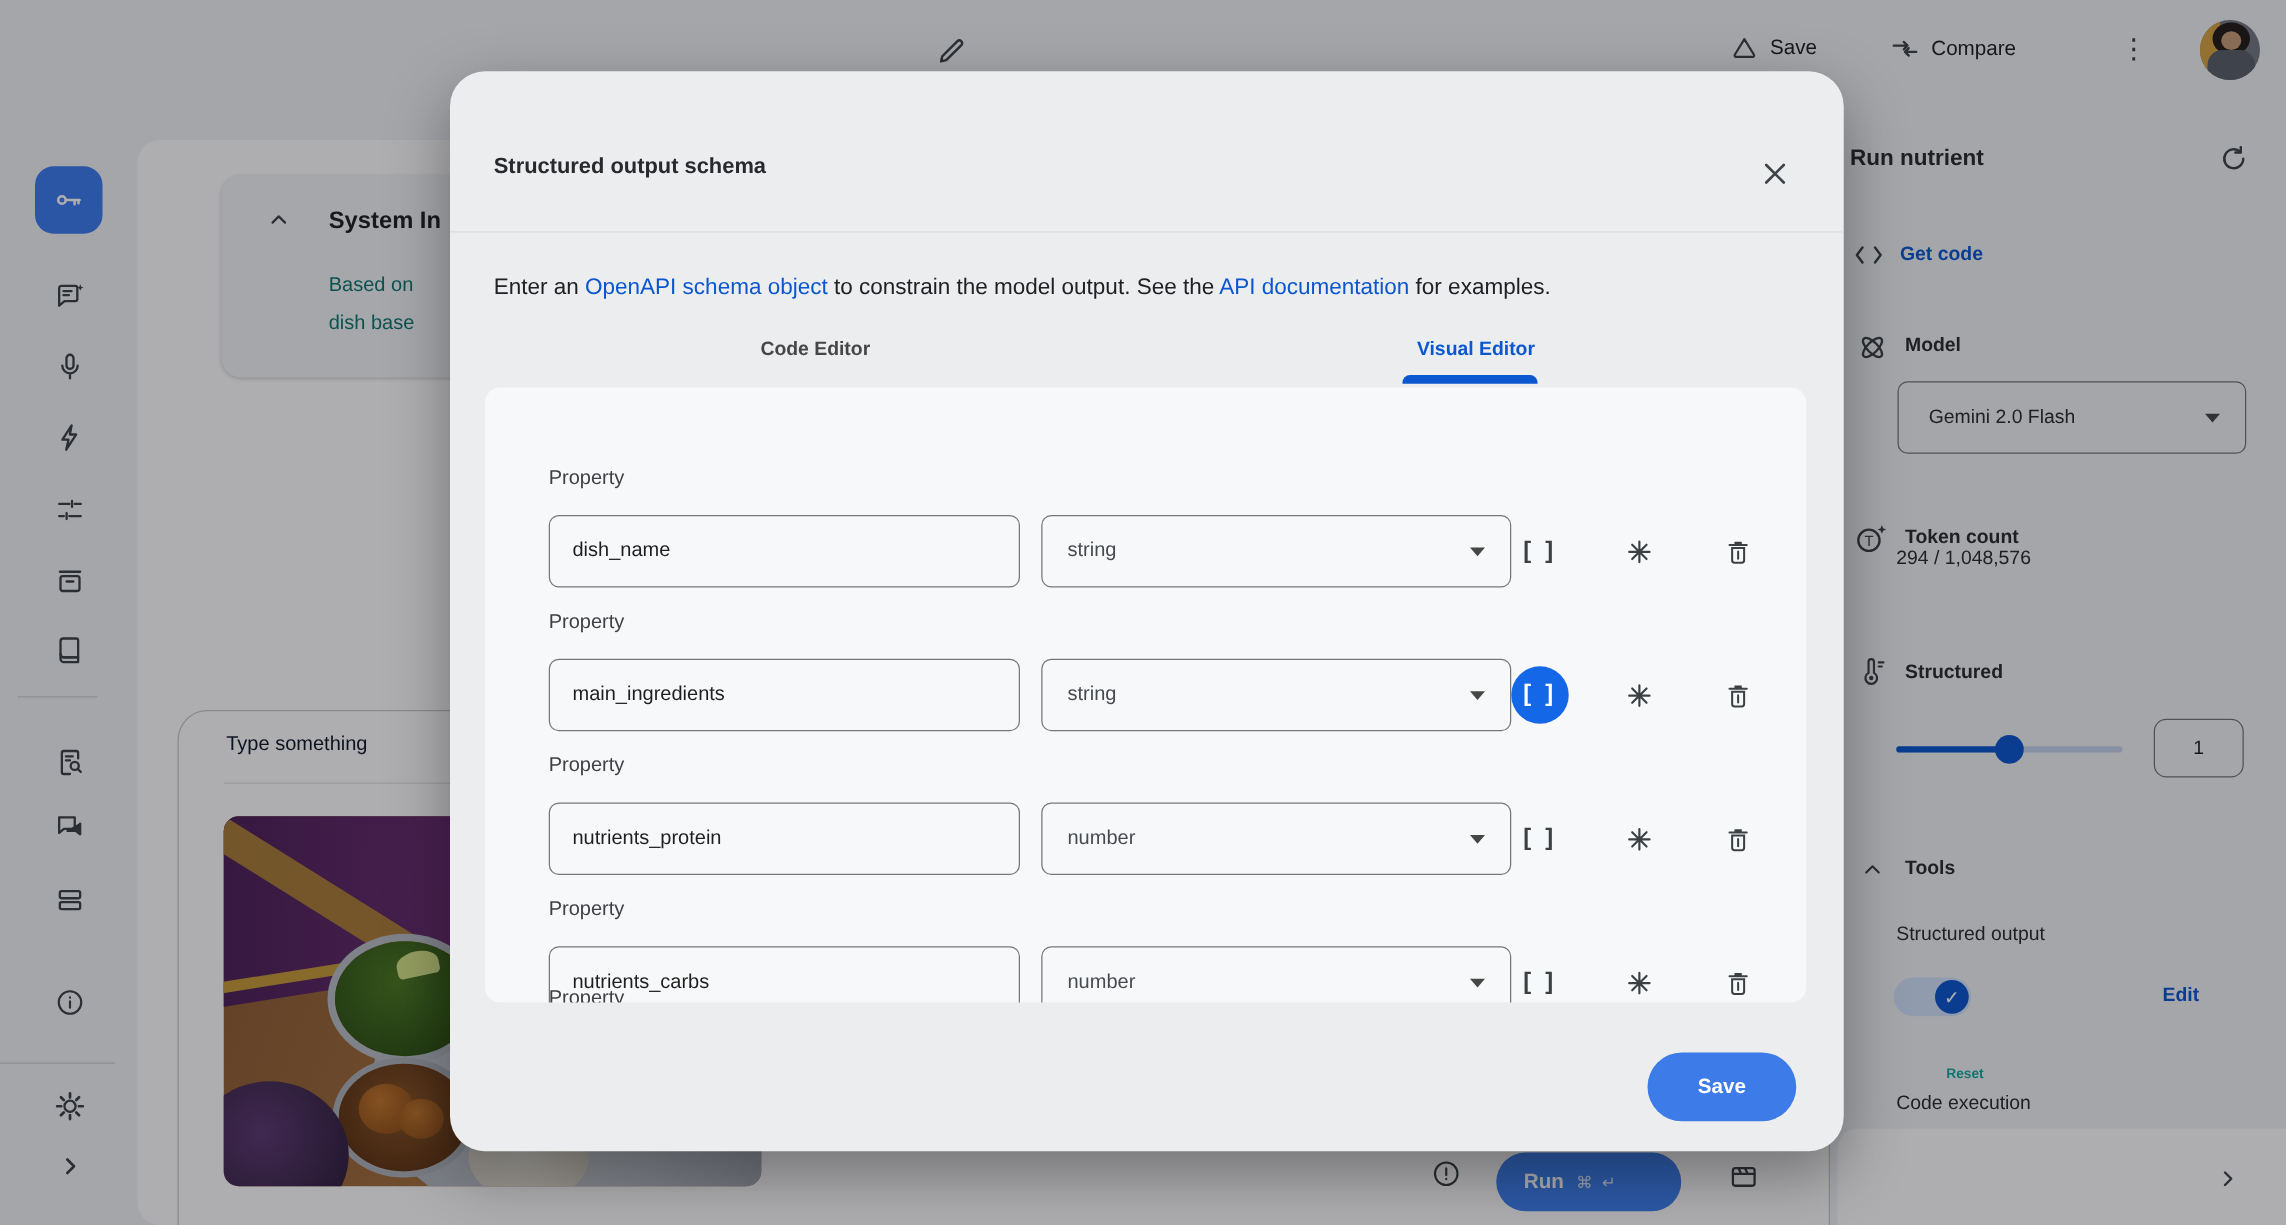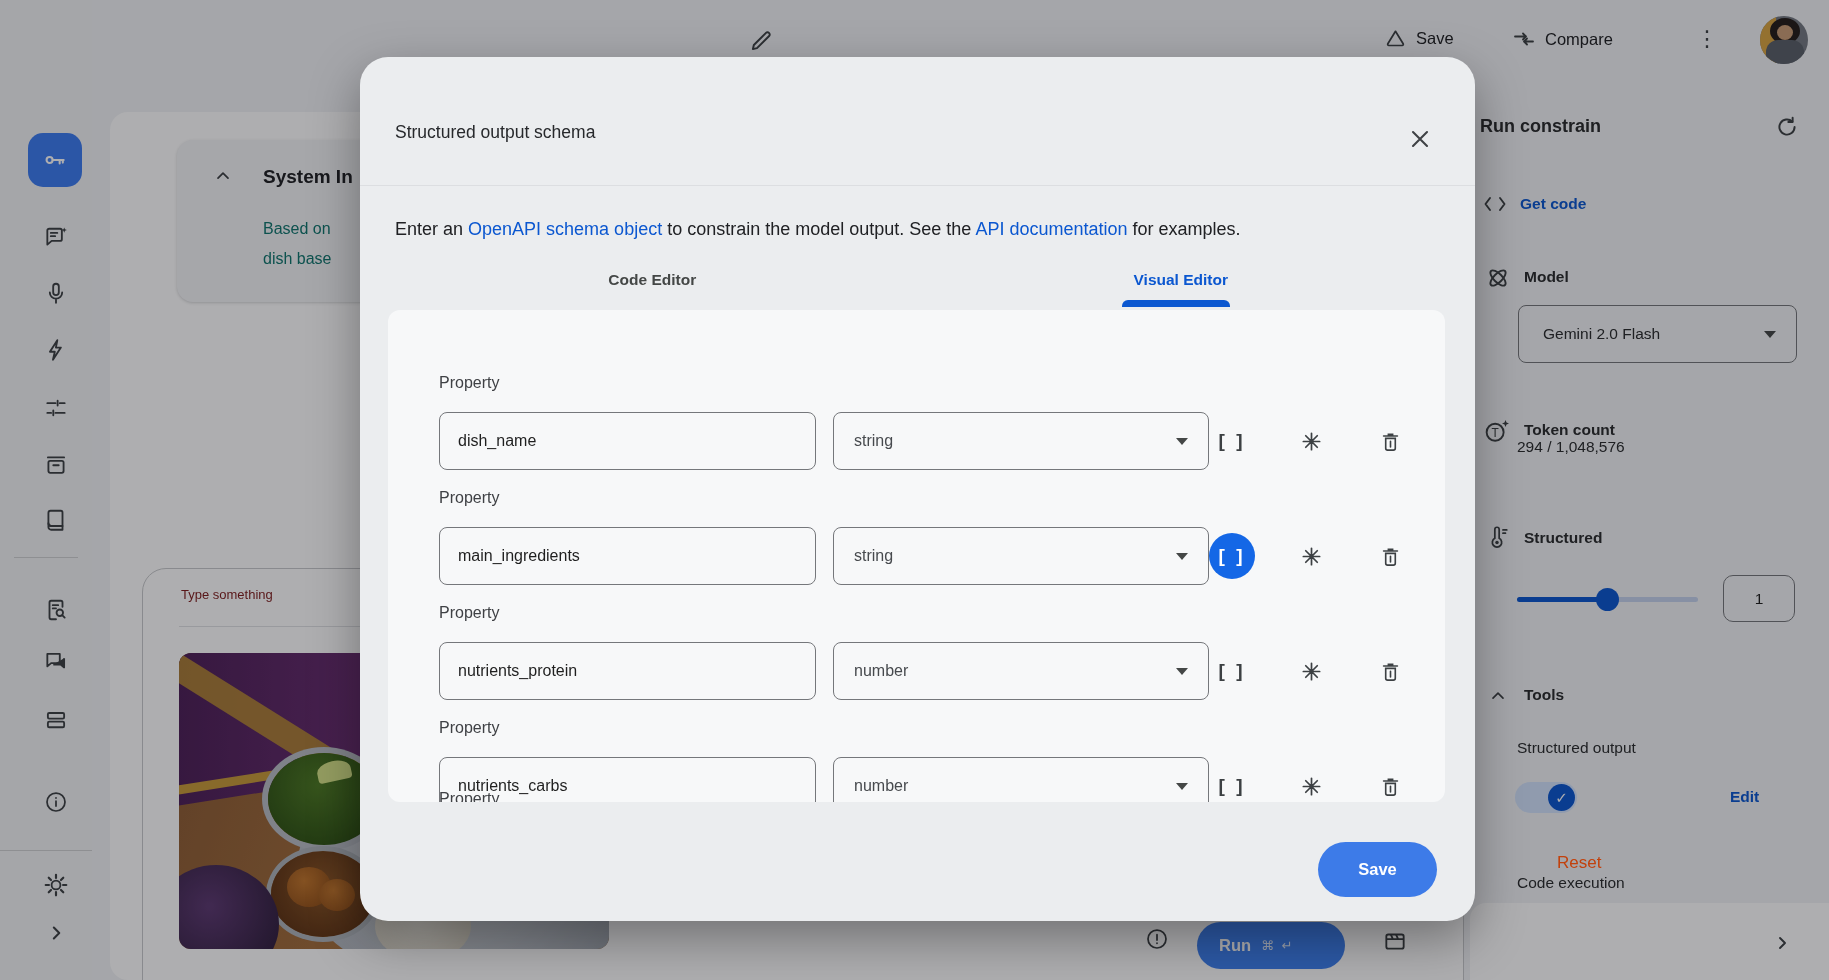--- a/index.html
+++ b/index.html
@@ -30,21 +30,21 @@
   .raildiv2{left:0;width:92px;height:1px;background:#cfd1d3}
 
   
   #panel{left:110px;top:112px;width:1352px;height:868px;background:#ffffff;border-radius:18px}
   #syscard{left:67px;top:28px;width:1240px;height:162px;border-radius:16px;background:#f4f5f7;
            box-shadow:0 1px 3px rgba(60,64,67,.22)}
   .sysTitle{left:86px;top:26px;font-size:19px;font-weight:700;color:#202124}
   .sysLine{left:86px;font-size:16px;color:#0f766e}
   #promptcard{left:32px;top:456px;width:1320px;height:412px;background:#fff;
               border:1px solid #c8cacc;border-radius:24px 8px 0 0}
-  .placeholder{left:38px;top:18px;font-size:13px;color:#7f1d1d}
+  .placeholder{left:38px;top:18px;font-size:16px;color:#0f172a}
   .pdiv{left:36px;top:57px;width:1240px;height:1px;background:#e0e2e4}
 
   
   #food{left:36px;top:84px;width:430px;height:296px;border-radius:12px;overflow:hidden;
         background:linear-gradient(110deg,#8a5a33,#a9743f 60%,#936538)}
   .fabric{position:absolute;left:-30px;top:-60px;width:520px;height:175px;transform:rotate(-9deg);
           background:linear-gradient(100deg,#471d52,#6b2f72 45%,#4e1f5a)}
   .zari1{position:absolute;left:-30px;top:96px;width:520px;height:9px;transform:rotate(-9deg);background:#c79a3a}
   .zari2{position:absolute;left:-40px;top:52px;width:240px;height:26px;transform:rotate(32deg);background:#b88c33;opacity:.85}
   .plate{position:absolute;left:118px;top:96px;width:360px;height:240px;border-radius:50%;
@@ -82,40 +82,40 @@
   #toggle .thumb{position:absolute;right:2px;top:2px;width:27px;height:27px;border-radius:50%;background:#0b57d0;
                  display:flex;align-items:center;justify-content:center;color:#fff;font-size:15px;font-weight:700}
   #rsbottom{left:1470px;top:903px;width:359px;height:77px;background:#fff;border-radius:16px 0 0 0}
 
   
   #scrim{position:absolute;inset:0;background:rgba(8,10,14,.33);z-index:40}
 
   
   #modal{left:360px;top:57px;width:1115px;height:864px;border-radius:28px;background:#ebedef;z-index:50;
          box-shadow:0 18px 50px rgba(0,0,0,.35)}
-  .mhead{left:35px;top:65px;font-size:17.5px;font-weight:400;color:#27292c}
+  .mhead{left:35px;top:65px;font-size:17.5px;font-weight:700;color:#27292c}
   .mclose{left:1046px;top:68px;width:30px;height:30px;cursor:pointer}
   .mhr{left:0;top:128px;width:1115px;height:1px;background:#dcdee1;position:absolute}
   .mdesc{left:35px;top:162px;font-size:18px;color:#202124}
   .mdesc a{color:#0b57d0;text-decoration:none}
   .tabs{left:28px;top:198px;width:1057px;height:50px;display:flex}
   .tab{flex:1;display:flex;align-items:center;justify-content:center;font-size:15.5px;font-weight:700;color:#444746;cursor:pointer}
   .tab.active{color:#0b57d0}
   .indicator{left:762px;top:243px;width:108px;height:7px;border-radius:6px 6px 0 0;background:#0b57d0}
   .mpanel{left:28px;top:253px;width:1057px;height:492px;border-radius:12px;background:#f7f8f9;overflow:hidden}
   .plabel{left:51px;font-size:16px;color:#3f4145}
   .pinput{left:51px;width:377px;height:58px;border:1.3px solid #75777b;border-radius:8px;box-sizing:border-box;
           background:transparent;font-size:16px;color:#1f1f1f;padding:0 18px;font-family:inherit;outline:none}
   .pselect{left:445px;width:376px;height:58px;border:1.3px solid #75777b;border-radius:8px;box-sizing:border-box;
            display:flex;align-items:center;justify-content:space-between;padding:0 20px 0 20px;font-size:16px;color:#474a4e;cursor:pointer}
   .arrbtn{width:46px;height:46px;border-radius:50%;display:flex;align-items:center;justify-content:center;
           font-size:19px;font-weight:700;letter-spacing:3px;color:#3c4043;cursor:pointer}
   .arrbtn.active{background:#1467e6;color:#fff}
   .rowic{position:absolute;display:flex;align-items:center;justify-content:center;width:46px;height:46px;cursor:pointer}
-  .mreset{left:1197px;top:85px;font-size:17px;font-weight:400;color:#c2410c;cursor:pointer}
+  .mreset{left:1197px;top:85px;font-size:11px;font-weight:700;color:#0f766e;cursor:pointer}
   .msave{left:958px;top:785px;width:119px;height:55px;border-radius:28px;background:#3d7be8;color:#fff;
          display:flex;align-items:center;justify-content:center;font-size:16.5px;font-weight:700;cursor:pointer}
 </style>
 </head>
 <body>
 
 <div id="base">
 
   <div class="abs" style="left:28px;top:18px">
     <svg width="44" height="44" viewBox="0 0 44 44">
@@ -325,21 +325,21 @@
     <span>Run</span>
     <span class="runshort">⌘ ↵</span>
   </div>
   <div class="abs" style="left:1382px;top:928px">
     <svg width="26" height="26" viewBox="0 0 24 24" fill="none" stroke="#3c4043" stroke-width="1.7" stroke-linejoin="round">
       <rect x="4" y="6" width="16" height="13" rx="1.8"></rect>
         <path d="M4 10.2h16M8.2 6.2l1.9 4M13 6.2l1.9 4"></path>
     </svg>
   </div>
 
-  <div class="abs rs-label" style="left:1480px;top:116px;font-size:18px">Run constrain</div>
+  <div class="abs rs-label" style="left:1480px;top:116px;font-size:18px">Run nutrient</div>
   <div class="abs" style="left:1774px;top:114px">
     <svg width="26" height="26" viewBox="0 0 24 24" fill="none" stroke="#3c4043" stroke-width="1.8" stroke-linecap="round">
       <path d="M19 12a7 7 0 1 1-2.1-5"></path>
         <path d="M17.2 3.4v4h-4" stroke-linejoin="round"></path>
     </svg>
   </div>
 
   <div class="abs" style="left:1482px;top:193px;display:flex;gap:12px;align-items:center">
     <span>
       <svg width="26" height="22" viewBox="0 0 26 20" fill="none" stroke="#3c4043" stroke-width="1.9" stroke-linecap="round" stroke-linejoin="round">

